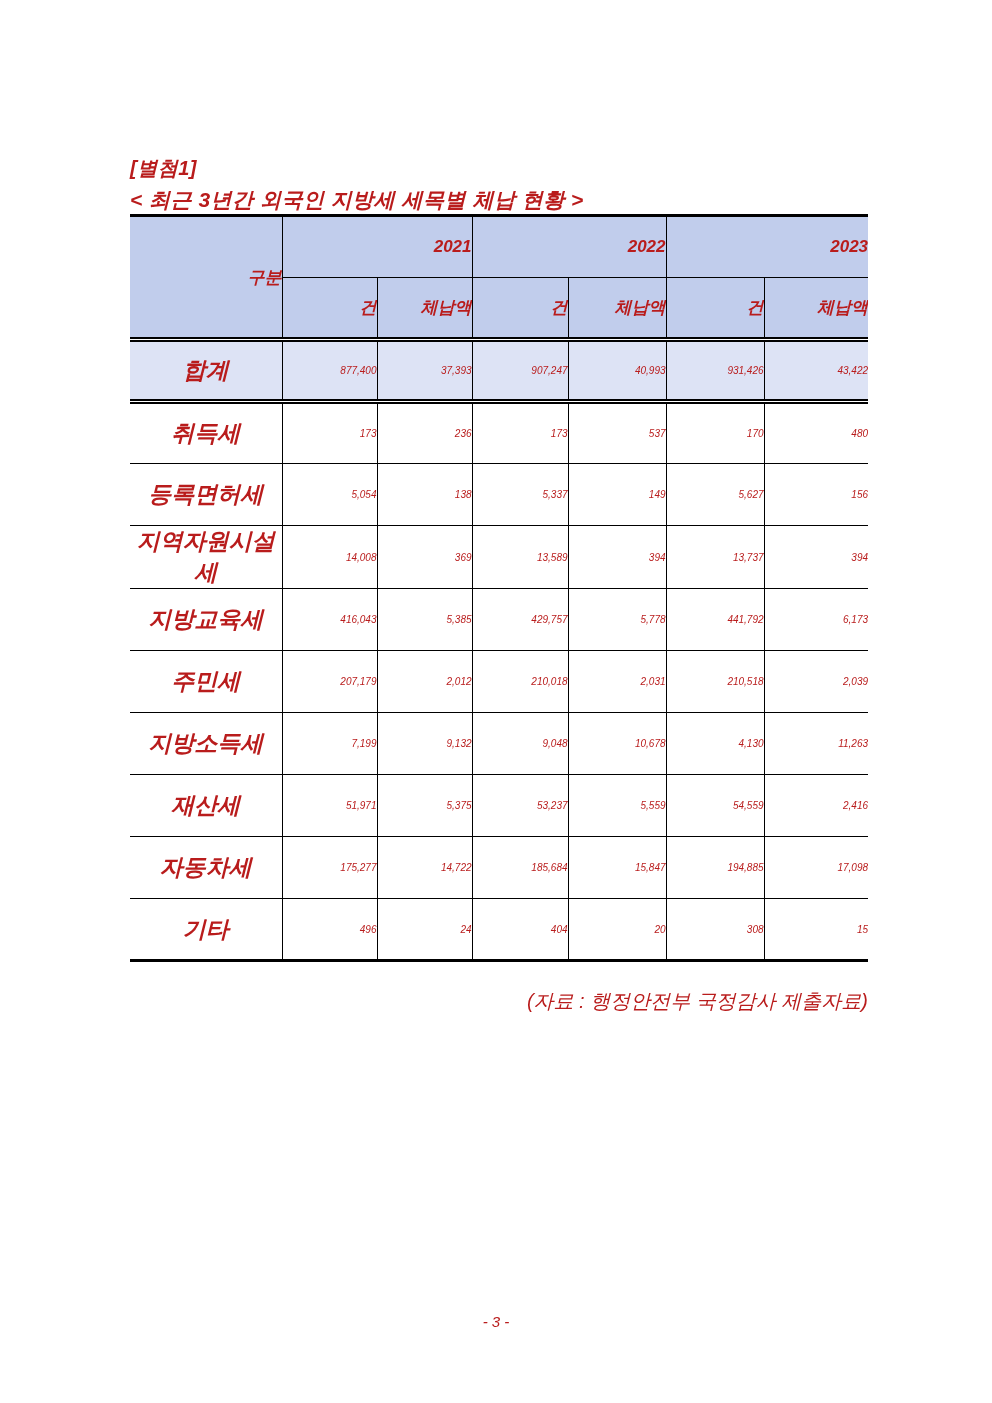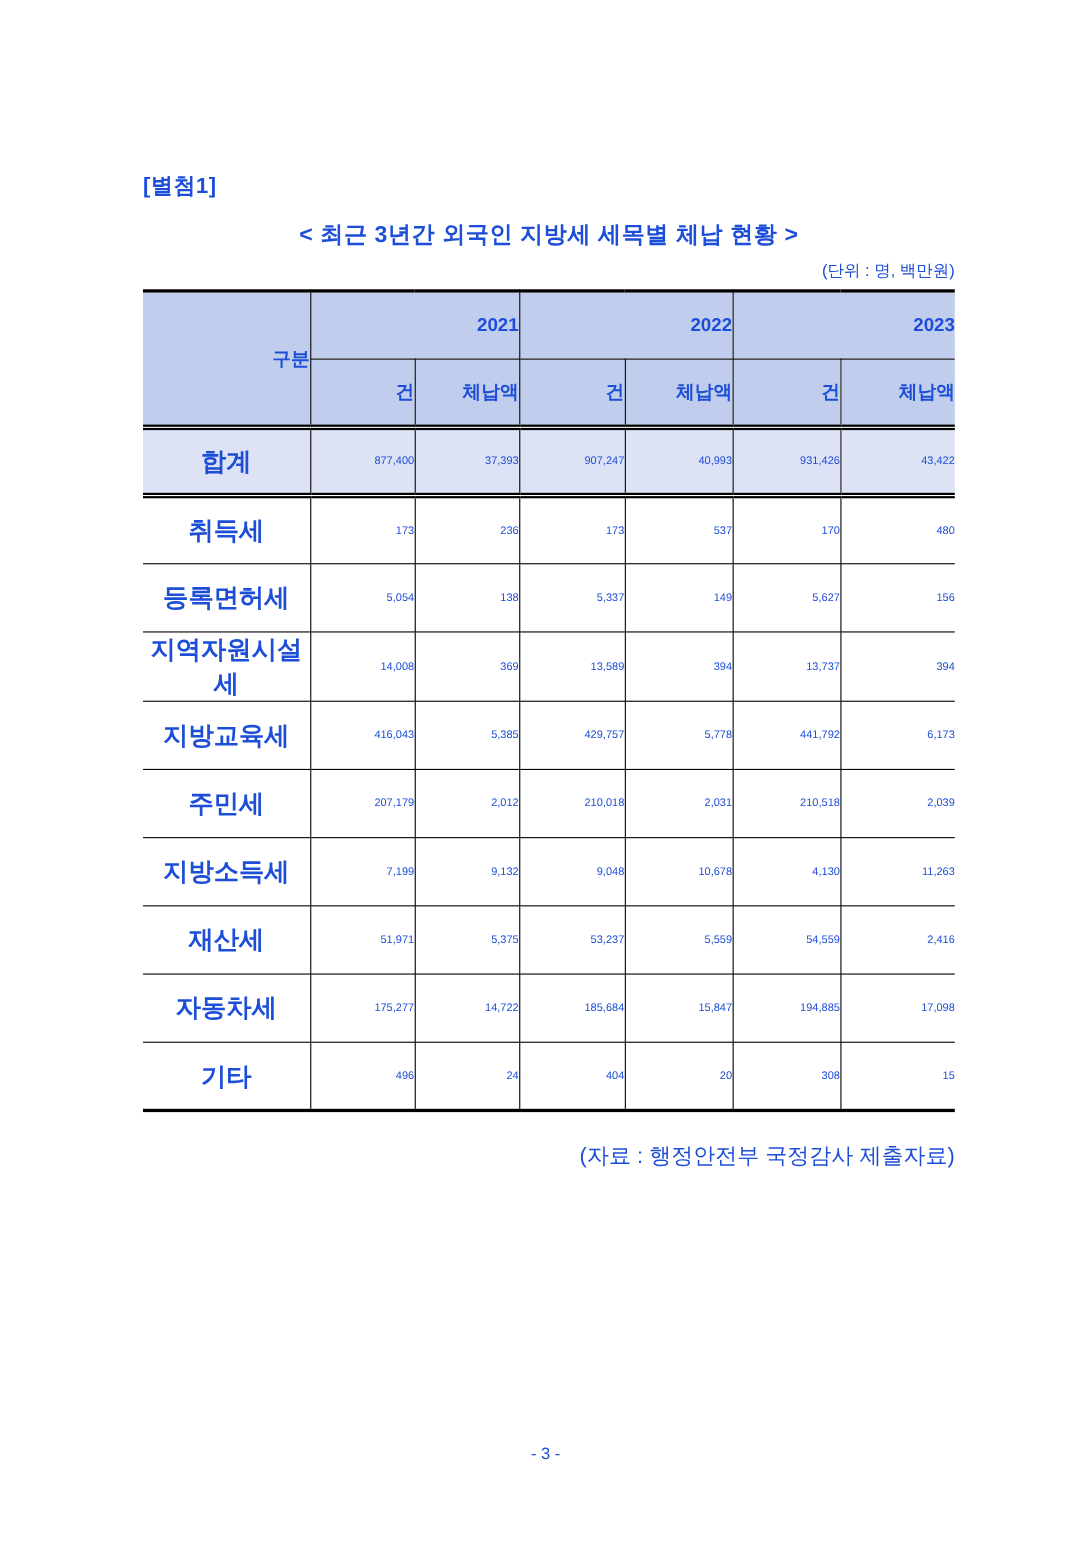--- a/index.html
+++ b/index.html
@@ -6,37 +6,38 @@
     margin: 0;
     padding: 0;
     background: #ffffff;
   }
   .page {
     position: relative;
     width: 992px;
     height: 1403px;
     background: #ffffff;
     font-family: "Liberation Sans", "DejaVu Sans", sans-serif;
-    color: #1d4ed8;
+    color: #b91c1c;
     overflow: hidden;
+    font-style: italic;
   }
   .content {
     position: absolute;
     left: 130px;
     top: 155px;
     width: 738px;
   }
   .attachment-label {
     font-size: 20px;
     font-weight: bold;
     letter-spacing: 0.5px;
   }
   .doc-title {
-    margin-top: 17px;
-    text-align: center;
+    margin-top: 4px;
+    text-align: left;
     font-size: 21px;
     font-weight: bold;
     letter-spacing: 0.5px;
   }
   .unit-note {
     margin-top: 10px;
     margin-bottom: 7px;
     text-align: right;
     font-size: 15px;
   }
@@ -100,21 +101,20 @@
 </head>
 <body>
 
 <div class="page">
   <div class="content">
 
     <div class="attachment-label">[별첨1]</div>
 
     <div class="doc-title">&lt; 최근 3년간 외국인 지방세 세목별 체납 현황 &gt;</div>
 
-    <div class="unit-note">(단위 : 명, 백만원)</div>
 
     <table class="tax-table">
       <colgroup>
         <col style="width:152px">
         <col style="width:95px">
           <col style="width:95px">
         <col style="width:96px">
           <col style="width:98px">
         <col style="width:98px">
           <col style="width:104px">

